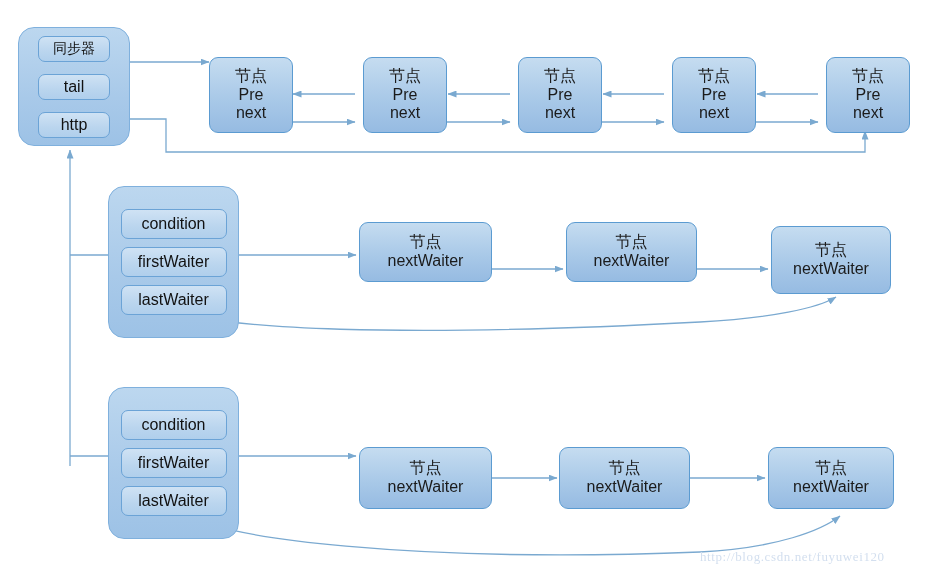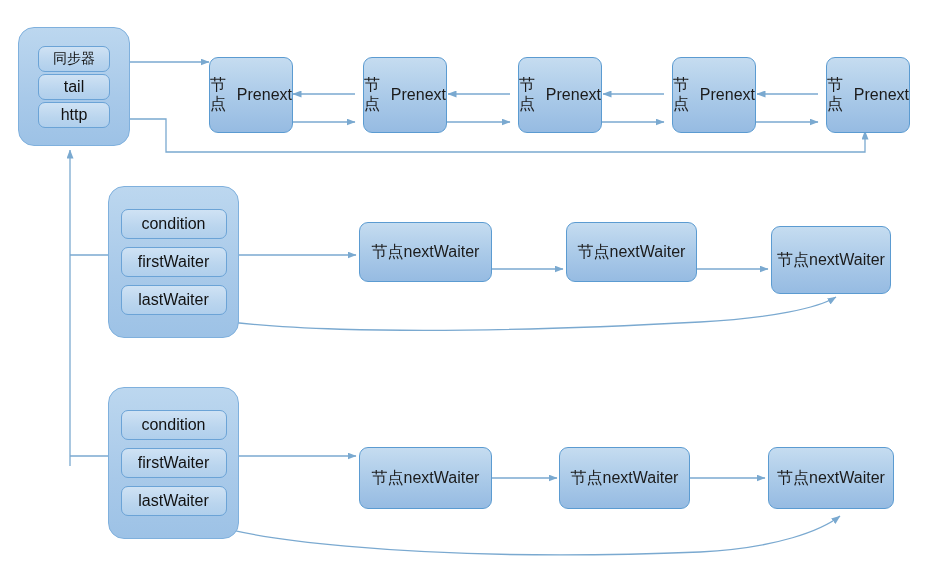--- a/index.html
+++ b/index.html
@@ -27,21 +27,21 @@
   }
   
   .box {
     position: absolute;
     box-sizing: border-box;
     border: 1px solid #5b9bd1;
     border-radius: 9px;
     background: linear-gradient(to bottom, #c5dcf0 0%, #a9c9e8 55%, #96bbe2 100%);
     color: #1b1b1b;
     display: flex;
-    flex-direction: row;
+    flex-direction: column;
     align-items: center;
     justify-content: center;
     line-height: 1.18;
   }
   
   .group {
     position: absolute;
     box-sizing: border-box;
     border: 1px solid #7fb0dd;
     border-radius: 16px;
@@ -122,21 +122,21 @@
 
       <path d="M178,508 C200,540 430,563 700,552 C778,548 822,530 840,516"></path>
     </g>
 
     <g stroke="#7aa9d0" stroke-width="1.3" fill="none">
       <path d="M70,255 L110,255"></path>
       <path d="M70,456 L110,456"></path>
     </g>
   </svg>
 
-  <div class="group" style="left:18px; top:27px; width:112px; height:119px; gap:2px;">
+  <div class="group" style="left:18px; top:27px; width:112px; height:119px; gap:12px;">
     <div class="field" style="width:72px; height:26px; font-size:14px;">同步器</div>
     <div class="field" style="width:72px; height:26px; font-size:16px;">tail</div>
     <div class="field" style="width:72px; height:26px; font-size:16px;">http</div>
   </div>
 
   <div class="box" style="left:209px; top:57px; width:84px; height:76px;">
     <div class="node-title">节点</div>
     <div class="node-line">Pre</div>
     <div class="node-line">next</div>
   </div>
@@ -192,14 +192,15 @@
   </div>
   <div class="box" style="left:559px; top:447px; width:131px; height:62px;">
     <div class="node-title">节点</div>
     <div class="node-line">nextWaiter</div>
   </div>
   <div class="box" style="left:768px; top:447px; width:126px; height:62px;">
     <div class="node-title">节点</div>
     <div class="node-line">nextWaiter</div>
   </div>
 
+  <div class="watermark" style="left:700px; top:549px;">http://blog.csdn.net/fuyuwei120</div>
 
 </div>
 
 </body></html>

